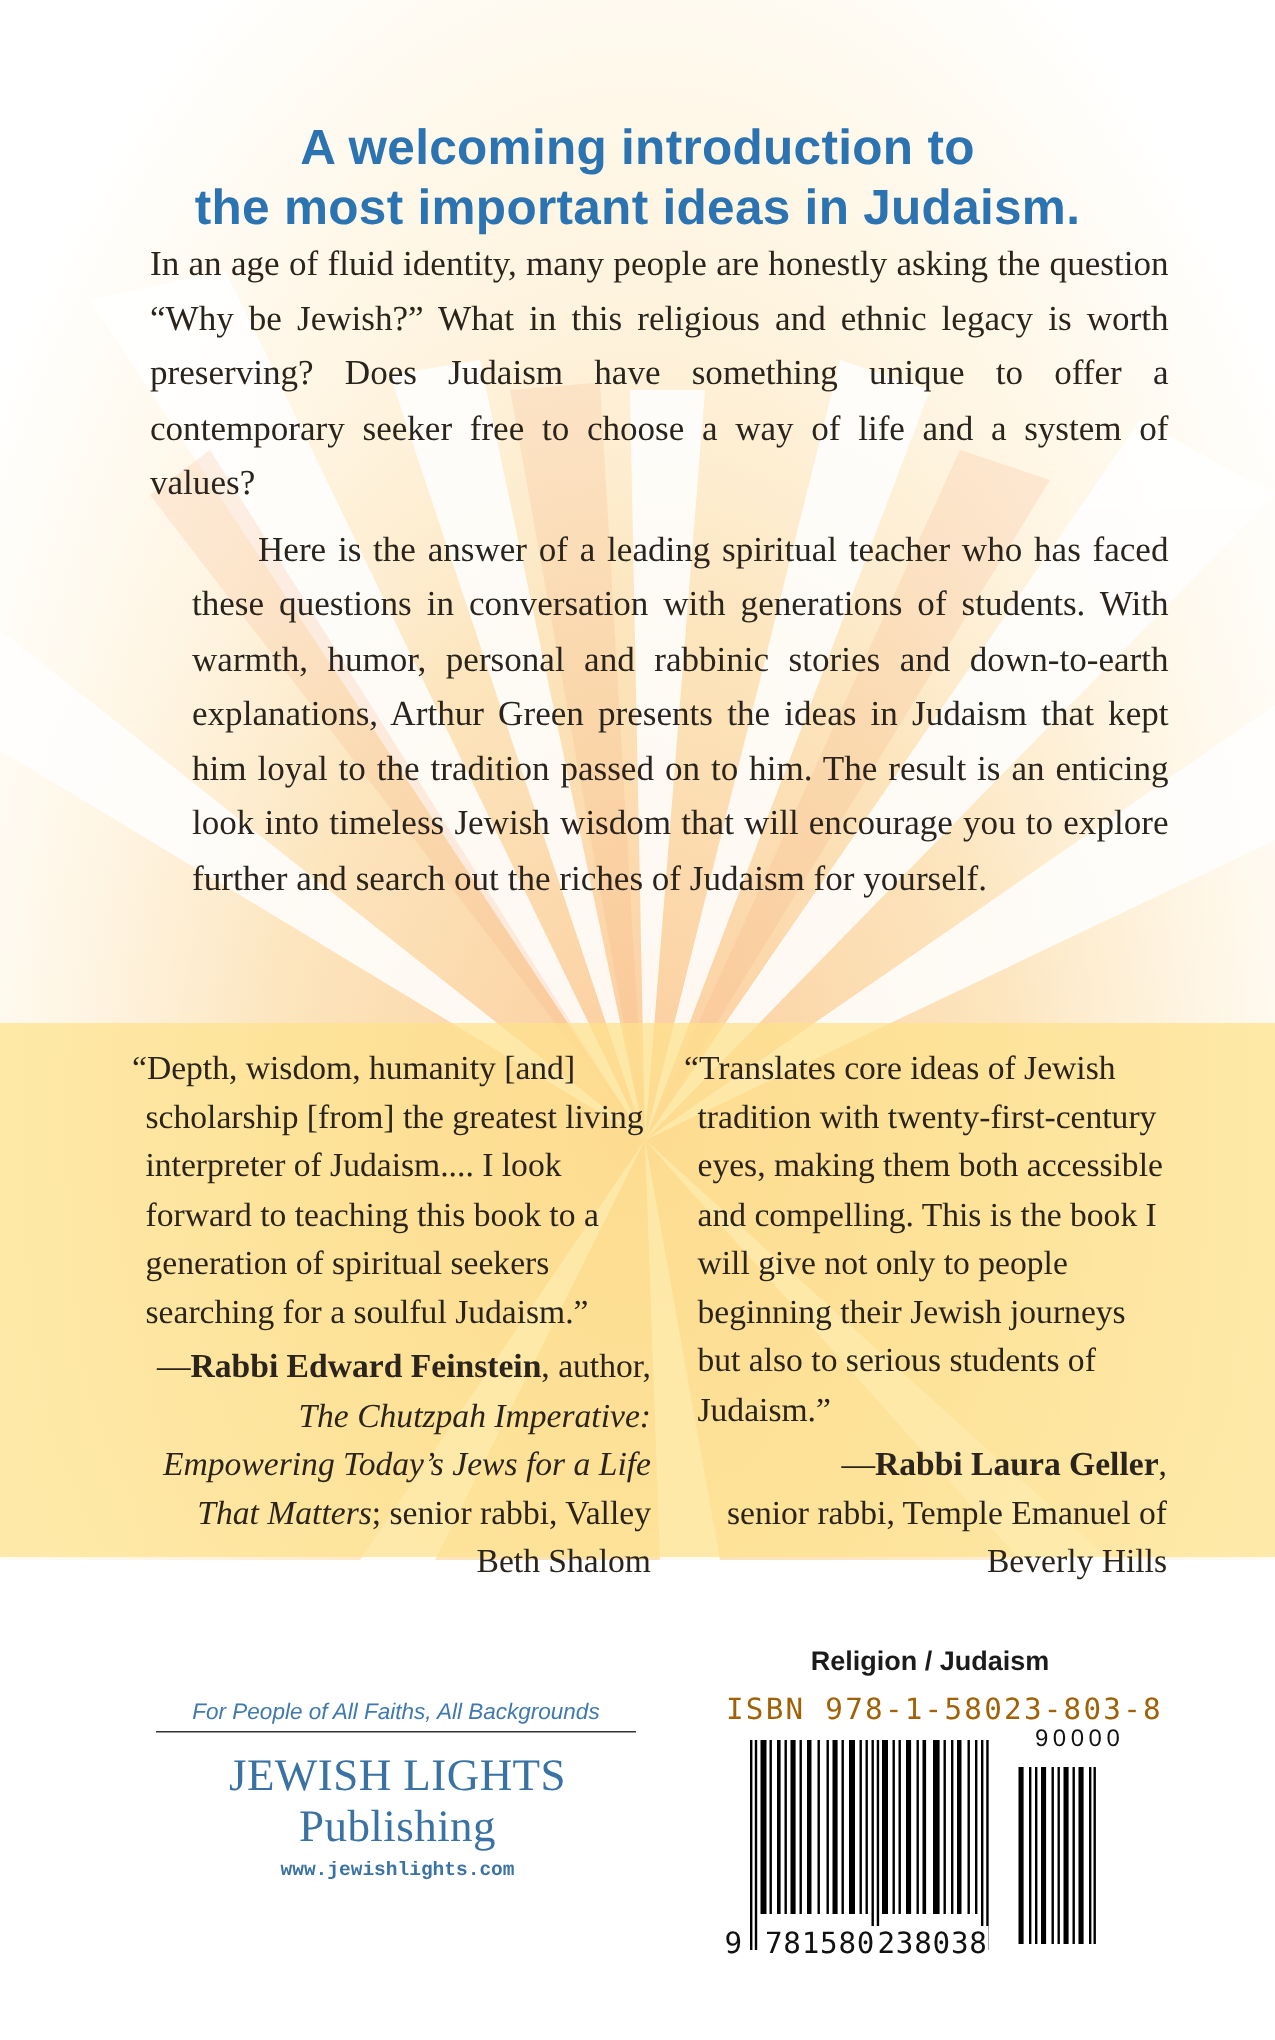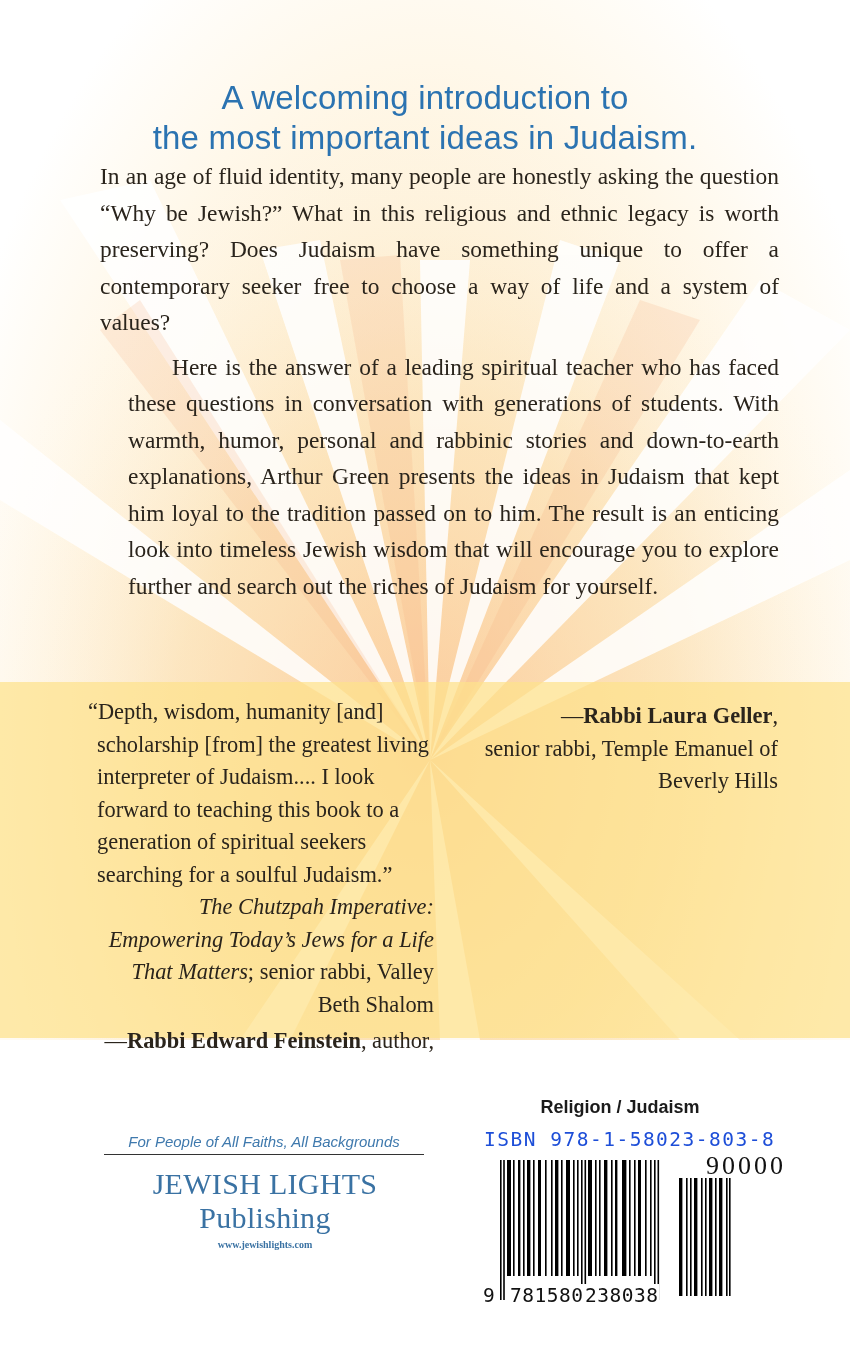--- a/index.html
+++ b/index.html
@@ -2,38 +2,38 @@
 <html><head>
 <meta charset="utf-8">
 <style>
   html,body{margin:0;padding:0;}
   body{width:850px;height:1360px;position:relative;overflow:hidden;background:#ffffff;font-family:"Liberation Serif",serif;}
   .bg{position:absolute;left:0;top:0;width:850px;height:1040px;overflow:hidden;
       background:radial-gradient(ellipse at 50% 72%, #fde2b4 0%, #fdeccb 35%, #fff8ea 65%, #ffffff 85%);}
   .rays{position:absolute;left:0;top:0;width:850px;height:1040px;}
   .band{position:absolute;left:0;top:682px;width:850px;height:356px;background:rgba(253,226,140,0.72);}
   .headline{position:absolute;left:0;top:78px;width:850px;text-align:center;color:#2b73b1;
-      font-family:"Liberation Sans",sans-serif;font-weight:normal;font-size:33px;line-height:40px;letter-spacing:0.2px;}
+      font-family:"Liberation Sans",sans-serif;font-weight:bold;font-size:33px;line-height:40px;letter-spacing:0.2px;}
   .body-text{position:absolute;left:100px;top:158px;width:679px;color:#2a241c;font-size:23.4px;line-height:36.5px;text-align:justify;}
   .body-text p{margin:0;}
   .body-text p.indent{text-indent:44px;margin-top:8px;margin-left:28px;}
   .blurb{position:absolute;top:696px;color:#2a241c;font-size:22.4px;line-height:32.5px;}
   .blurb .q{margin:0;text-indent:-9px;padding-left:9px;}
   .blurb .attr{text-align:right;margin:0;}
   .blurb b{font-weight:bold;}
   .blurb i{font-style:italic;}
   .blurb-left{left:88px;width:346px;}
   .blurb-right{left:456px;width:322px;}
   .pub{position:absolute;left:100px;top:1133px;width:330px;text-align:center;color:#3a72a3;}
   .pub .tag{font-family:"Liberation Sans",sans-serif;font-style:italic;font-size:15px;color:#3f79ad;padding-bottom:4px;border-bottom:1.5px solid #333;margin:0 6px 12px 4px;}
   .pub .name{font-family:"Liberation Serif",serif;font-size:30px;letter-spacing:0.3px;color:#3a72a3;margin-top:2px;}
-  .pub .url{font-family:Liberation Serif, serif;font-weight:bold;font-size:10px;color:#3a72a3;margin-top:4px;}
+  .pub .url{font-family:Liberation Mono, monospace;font-weight:bold;font-size:13px;color:#3a72a3;margin-top:4px;}
   .category{position:absolute;left:500px;top:1097px;width:240px;text-align:center;font-family:"Liberation Sans",sans-serif;font-weight:bold;font-size:18px;color:#1b1b1b;}
-  .isbn{position:absolute;left:484px;top:1128px;font-family:"DejaVu Sans Mono",monospace;font-size:19.5px;color:#1d4ed8;letter-spacing:1.5px;}
-  .addon-num{position:absolute;left:706px;top:1151px;font-family:Liberation Serif, serif;font-size:26px;color:#111;letter-spacing:3px;}
+  .isbn{position:absolute;left:484px;top:1128px;font-family:"DejaVu Sans Mono",monospace;font-size:19.5px;color:#a16207;letter-spacing:1.5px;}
+  .addon-num{position:absolute;left:690px;top:1151px;font-family:Liberation Sans, sans-serif;font-size:16px;color:#111;letter-spacing:3px;}
   .barcode{position:absolute;left:500px;top:1160px;width:232px;height:150px;}
   .ean-digits{position:absolute;left:480px;top:1284px;width:240px;font-family:"DejaVu Sans Mono",monospace;font-size:19.5px;color:#111;}
   .ean-digits span{position:absolute;top:0;background:#fff;padding:0 1px;}
 </style>
 </head>
 <body>
 
 <div class="bg">
   <svg class="rays" viewBox="0 0 850 1040" preserveAspectRatio="none">
     <defs>
@@ -70,29 +70,30 @@
   <div>the most important ideas in Judaism.</div>
 </div>
 
 <div class="body-text">
   <p>In an age of fluid identity, many people are honestly asking the question “Why be Jewish?” What in this religious and ethnic legacy is worth preserving? Does Judaism have something unique to offer a contemporary seeker free to choose a way of life and a system of values?</p>
   <p class="indent">Here is the answer of a leading spiritual teacher who has faced these questions in conversation with generations of students. With warmth, humor, personal and rabbinic stories and down-to-earth explanations, Arthur Green presents the ideas in Judaism that kept him loyal to the tradition passed on to him. The result is an enticing look into timeless Jewish wisdom that will encourage you to explore further and search out the riches of Judaism for yourself.</p>
 </div>
 
 <div class="blurb blurb-left">
   <p class="q">“Depth, wisdom, humanity [and] scholarship [from] the greatest living interpreter of Judaism.... I look forward to teaching this book to a generation of spiritual seekers searching for a soulful Judaism.”</p>
+  <p class="attr" style="margin-top:4px;">
+    <span>—</span><b>Rabbi Edward Feinstein</b><span>, author,</span>
+  </p>
   <p class="attr">
     <i>The Chutzpah Imperative: Empowering Today’s Jews for a Life That Matters</i><span>; senior rabbi, Valley Beth Shalom</span>
-  </p>
-  <p class="attr" style="margin-top:4px;">
-    <span>—</span><b>Rabbi Edward Feinstein</b><span>, author,</span>
   </p>
 </div>
 
 <div class="blurb blurb-right">
+  <p class="q">“Translates core ideas of Jewish tradition with twenty-first-century eyes, making them both accessible and compelling. This is the book I will give not only to people beginning their Jewish journeys but also to serious students of Judaism.”</p>
   <p class="attr" style="margin-top:4px;font-family:Liberation Serif, serif;">
     <span>—</span><b>Rabbi Laura Geller</b><span>,</span>
   </p>
   <p class="attr">senior rabbi, Temple Emanuel of Beverly Hills</p>
 </div>
 
 <div class="pub">
   <div class="tag">For People of All Faiths, All Backgrounds</div>
   <div class="name">JEWISH LIGHTS Publishing</div>
   <div class="url">www.jewishlights.com</div>

